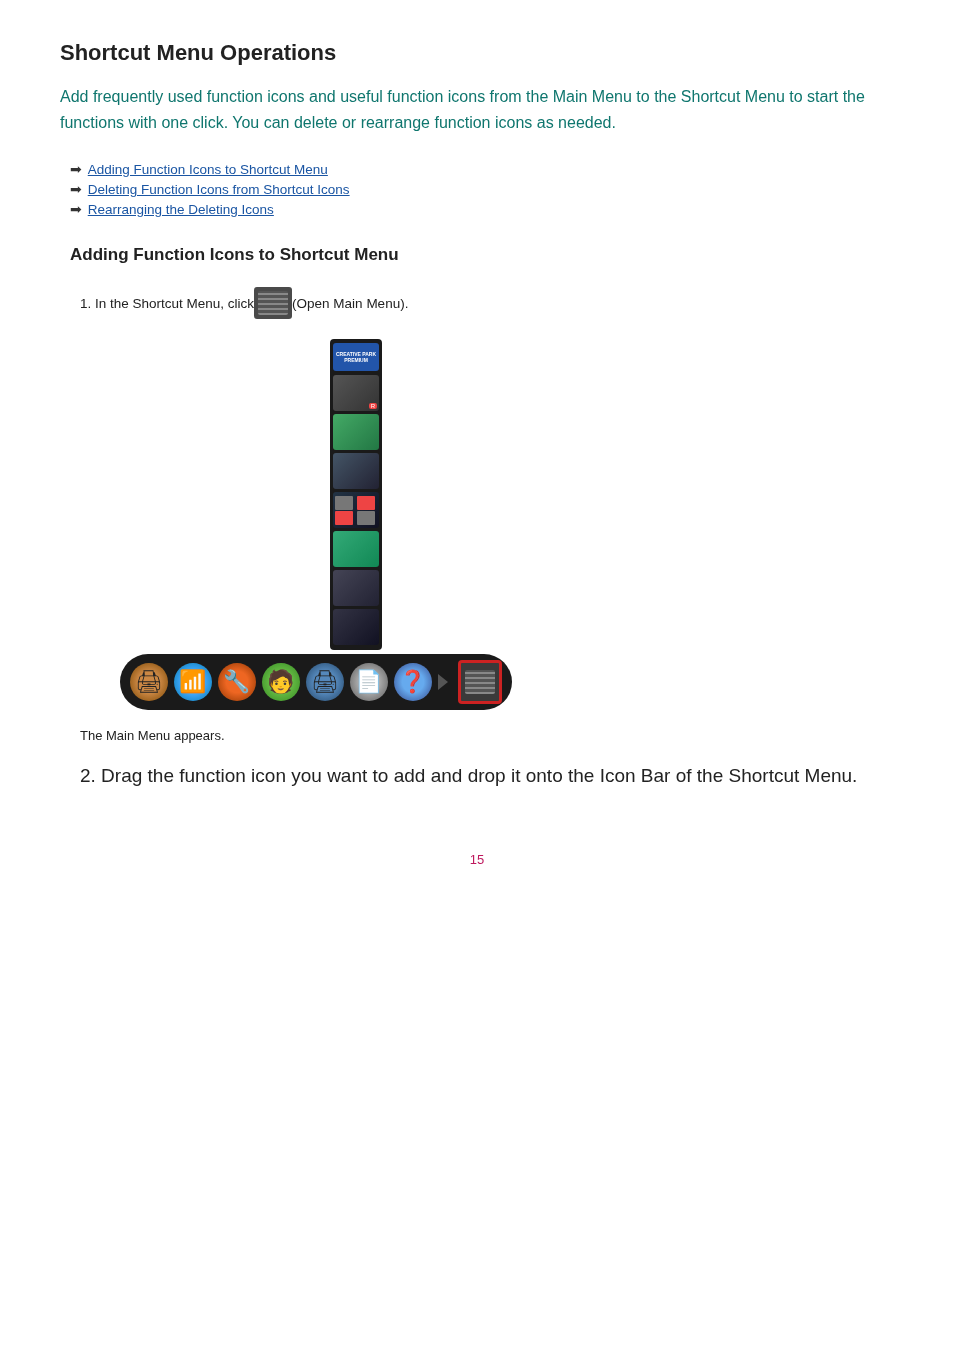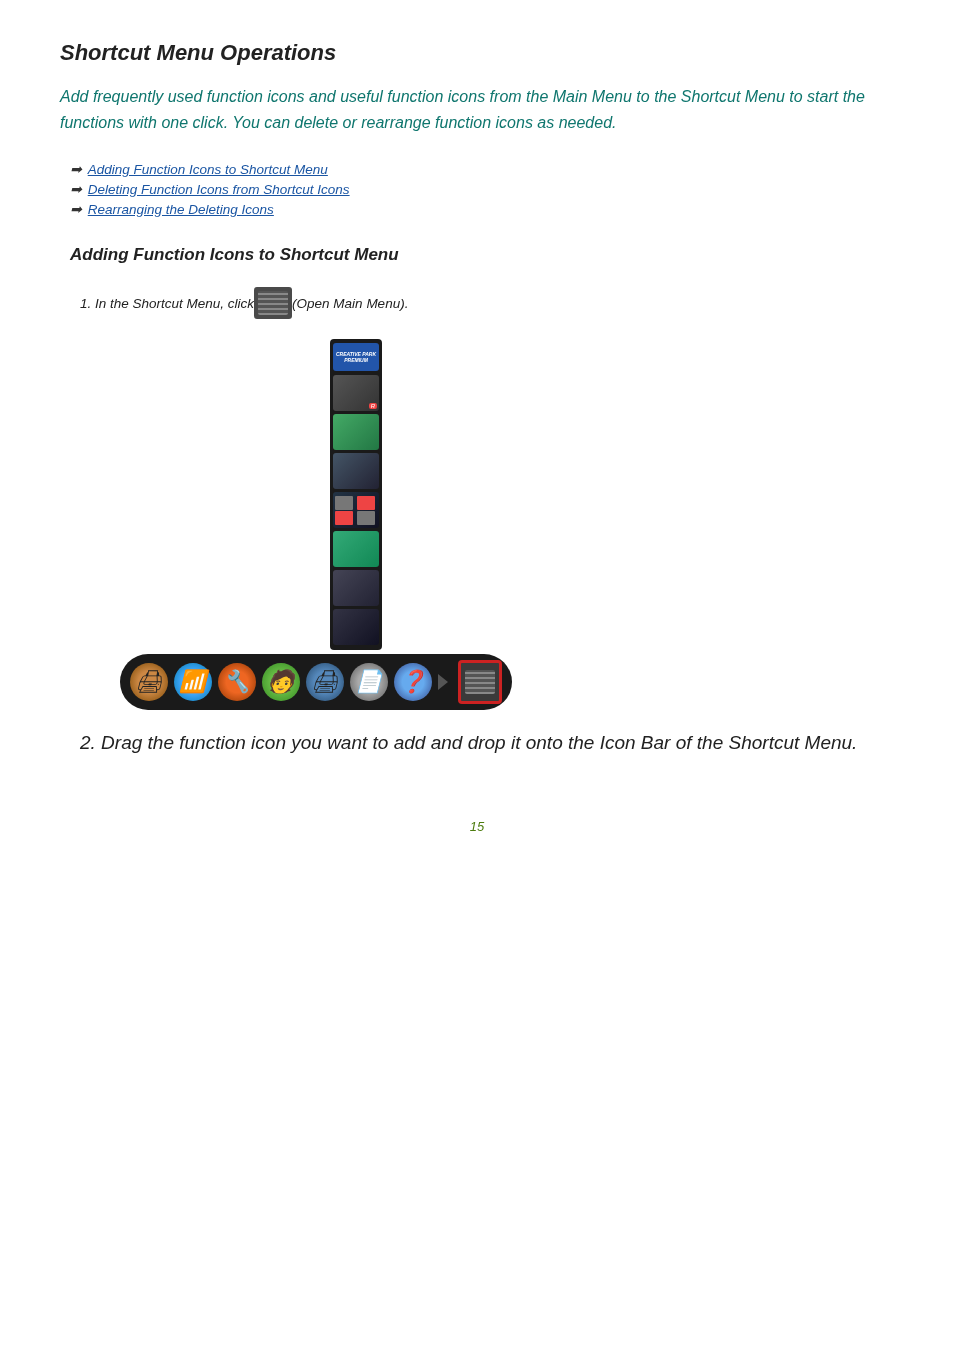--- a/index.html
+++ b/index.html
@@ -1,15 +1,15 @@
 <!DOCTYPE html>
 <html><head>
   <meta charset="utf-8">
   <style>
-    * { box-sizing: border-box; margin: 0; padding: 0; font-style: italic; }
+    * { box-sizing: border-box; margin: 0; padding: 0; }
     body {
       font-family: Arial, sans-serif;
       font-size: 14px;
       color: #222;
       background: #fff;
       width: 954px;
       min-height: 1350px;
       padding: 40px 60px;
     }
     h1.page-title {
@@ -217,21 +217,21 @@
     .step-2 {
       margin-left: 20px;
       margin-top: 18px;
       font-size: 19px;
       line-height: 1.6;
     }
     .page-number {
       text-align: center;
       margin-top: 60px;
       font-size: 13px;
-      color: #4d7c0f;
+      color: #be185d;
     }
     .menu-icon-grid {
       display: grid;
       grid-template-columns: 1fr 1fr;
       gap: 1px;
       width: 42px;
     }
     .mg-cell {
       width: 18px;
       height: 14px;
@@ -306,17 +306,18 @@
         <div class="sc-icon sc-6">📄</div>
         <div class="sc-icon sc-7">❓</div>
         <div class="triangle-right"></div>
         <div class="sc-open-btn">
           <div class="sc-open-inner"></div>
         </div>
       </div>
     </div>
   </div>
 
+  <p class="caption-text">The Main Menu appears.</p>
 </div>
 
 <div class="step-2">2.  Drag the function icon you want to add and drop it onto the Icon Bar of the Shortcut Menu.</div>
 
 <div class="page-number">15</div>
 
 </body></html>

